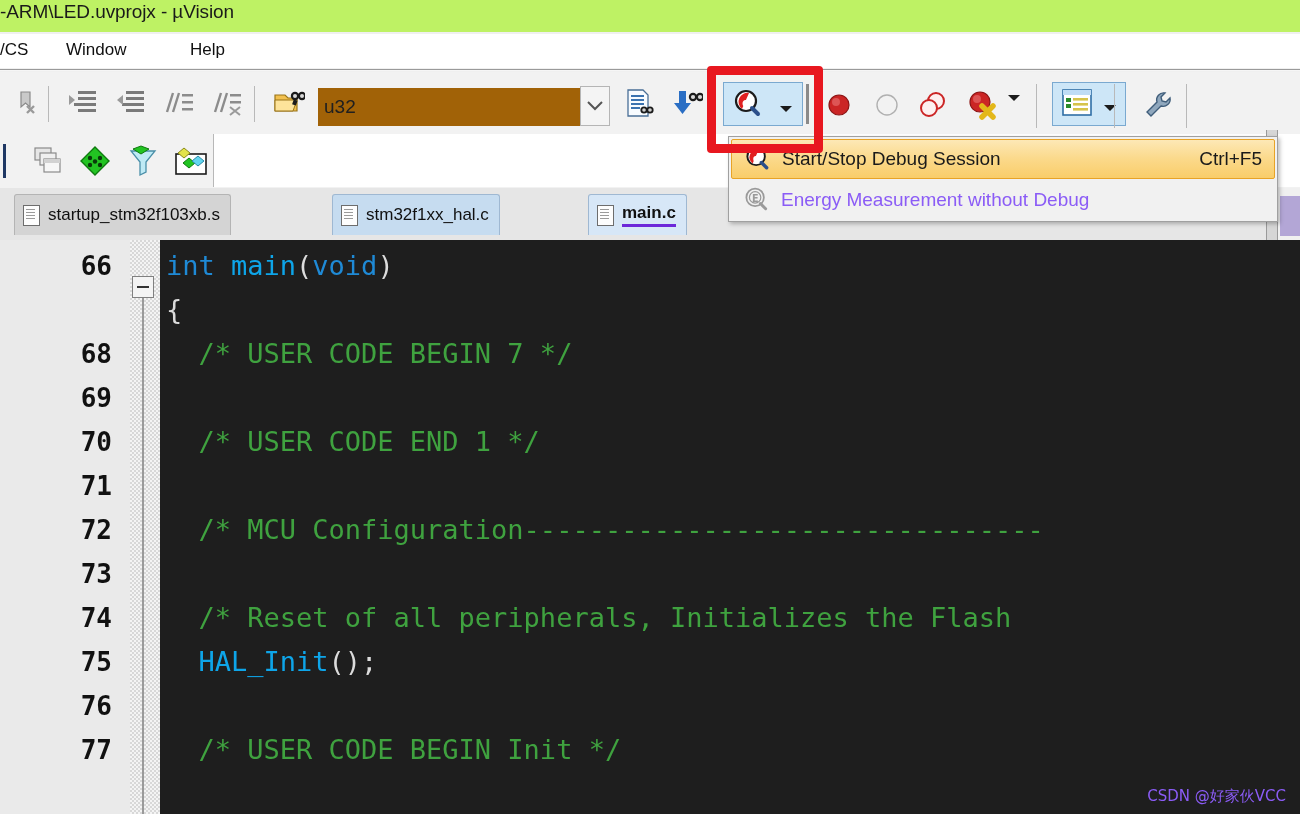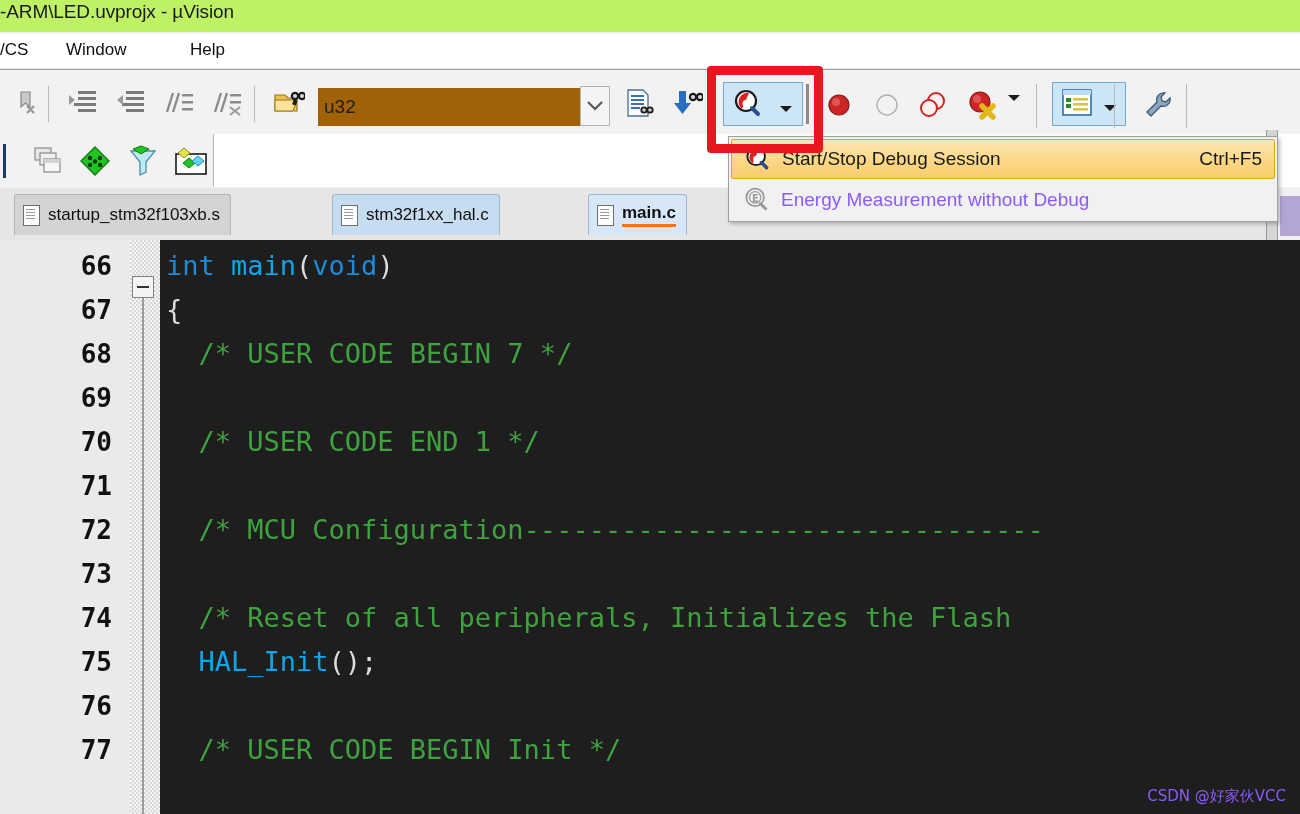--- a/index.html
+++ b/index.html
@@ -222,21 +222,21 @@
     border-bottom: none;
   }
   .tab.active {
     background: #d7e7f7;
     border: 1px solid #9fb8d2;
     border-bottom: none;
     font-weight: bold;
   }
   .tab .tab-label { margin-left: 8px; }
   .tab.active .tab-label {
-    border-bottom: 3px solid #f97316;
+    border-bottom: 3px solid #6d28d9;
     padding-bottom: 1px;
   }
   .doc-icon {
     width: 15px; height: 19px;
     background: #fdfdfd;
     border: 1px solid #6d6d6d;
     position: relative;
     flex: none;
   }
   .doc-icon::before {
@@ -679,21 +679,20 @@
     </div>
   </div>
 
   <div class="right-scroll"></div>
   <div class="purple-thumb"></div>
   <div class="vscroll-track"></div>
 
   <div class="editor">
     <div class="gutter">
         <div class="lineno" style="top: 4px;">66</div>
-        <div class="lineno" style="top: 48px;">67</div>
         <div class="lineno" style="top: 92px;">68</div>
         <div class="lineno" style="top: 136px;">69</div>
         <div class="lineno" style="top: 180px;">70</div>
         <div class="lineno" style="top: 224px;">71</div>
         <div class="lineno" style="top: 268px;">72</div>
         <div class="lineno" style="top: 312px;">73</div>
         <div class="lineno" style="top: 356px;">74</div>
         <div class="lineno" style="top: 400px;">75</div>
         <div class="lineno" style="top: 444px;">76</div>
         <div class="lineno" style="top: 488px;">77</div>

